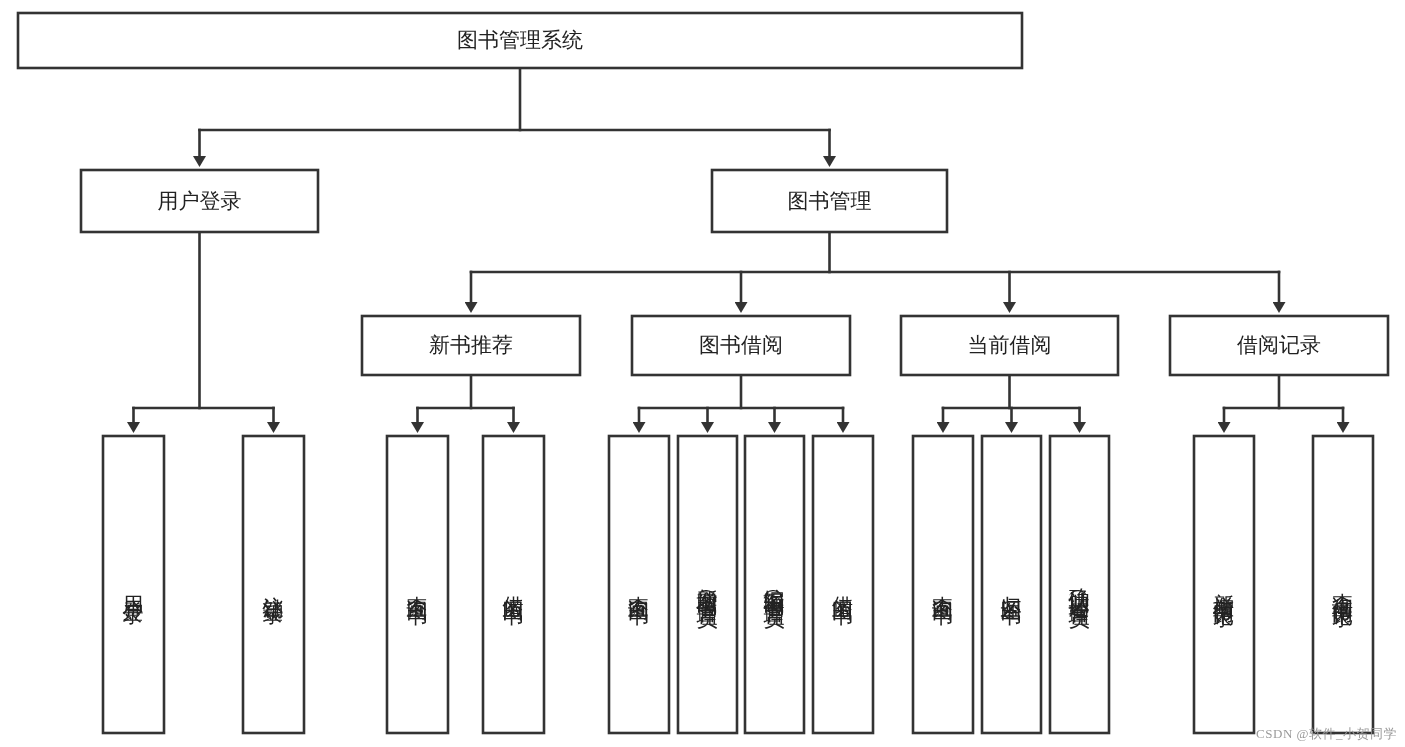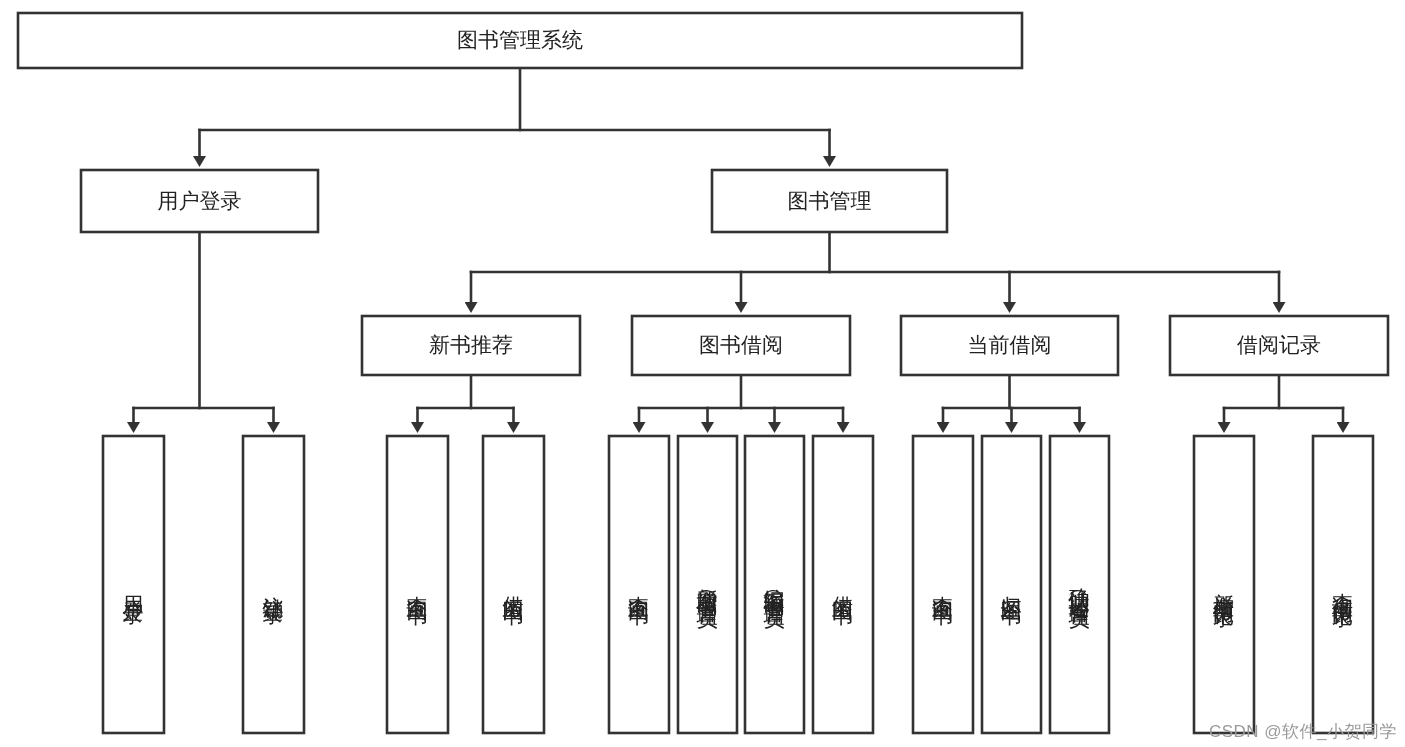--- a/index.html
+++ b/index.html
@@ -64,22 +64,22 @@
     font-size: 21px;
     line-height: 1.0;
     color: #222222;
     letter-spacing: 3px;
     white-space: nowrap;
   }
   .watermark {
     position: absolute;
     right: 8px;
     bottom: 4px;
-    font-family: Liberation Sans, sans-serif;
-    font-size: 17px;
+    font-family: Liberation Serif, serif;
+    font-size: 13px;
     color: #9a9a9a;
     letter-spacing: 0.5px;
     white-space: nowrap;
     margin-top: 11px;
   }
 </style>
 </head>
 <body>
 
 <div id="diagram-root">

